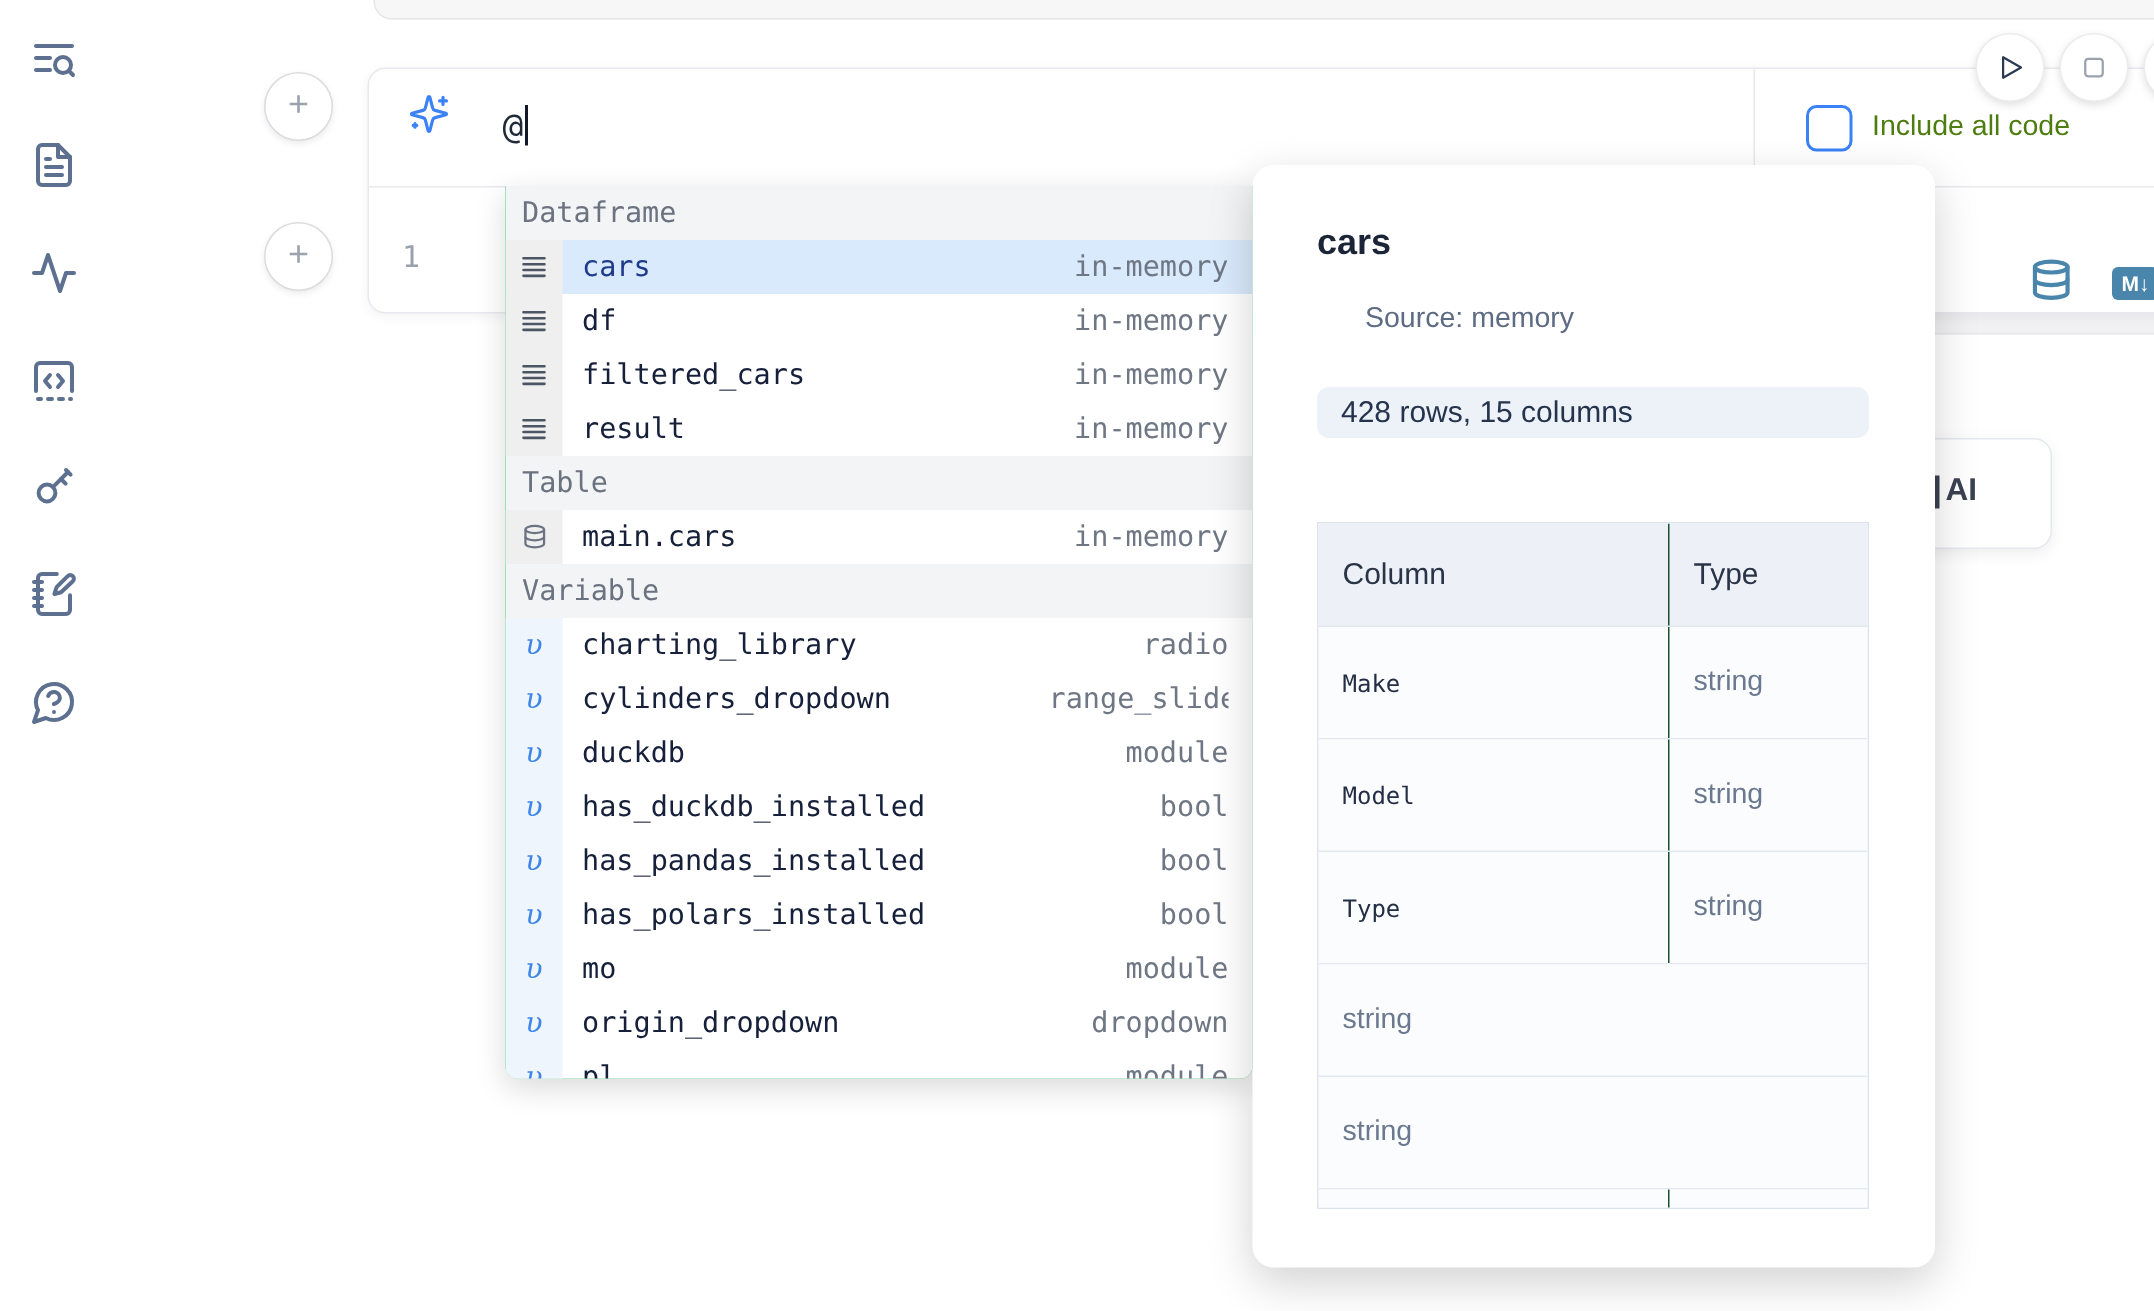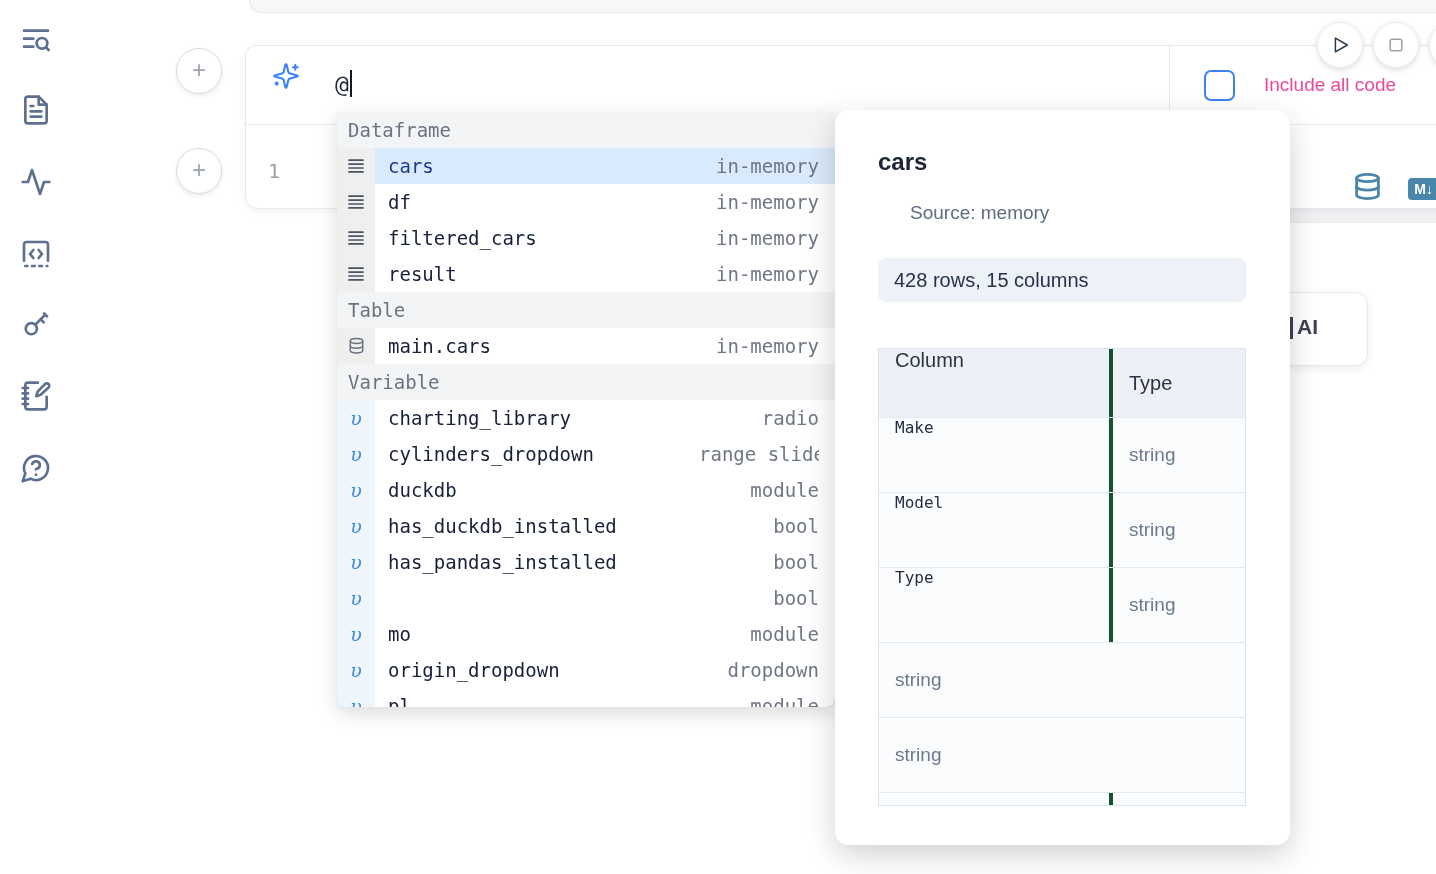--- a/index.html
+++ b/index.html
@@ -30,21 +30,21 @@
     border:1px solid #e7e9ee;border-radius:12px 0 0 12px;box-shadow:0 2px 8px rgba(0,0,0,.05);}
   .ai-row{position:absolute;left:0;top:0;width:100%;height:78px;border-bottom:1px solid #e7e9ee;}
   .ai-vdiv{position:absolute;left:923px;top:0;width:1px;height:78px;background:#e7e9ee;}
   .sparkle{position:absolute;left:26px;top:16px;width:28px;height:28px;}
   .sparkle svg{width:28px;height:28px;stroke:#3b82f6;fill:none;stroke-width:1.8;
     stroke-linecap:round;stroke-linejoin:round;}
   .prompt-text{position:absolute;left:89px;top:24px;font-size:23px;color:#1f2937;}
   .caret{display:inline-block;width:2px;height:27px;background:#111827;vertical-align:-5px;margin-left:1px;}
   .include-wrap{position:absolute;left:958px;top:0;height:78px;display:flex;align-items:center;}
   .checkbox{width:27px;height:27px;border:2px solid #3b82f6;border-radius:7px;background:#fff;}
-  .include-label{margin-left:29px;font-size:19px;color:#ec4899;}
+  .include-label{margin-left:13px;font-size:19px;color:#4d7c0f;}
   .line-no{position:absolute;left:22px;top:113px;font-size:20px;color:#9aa1ac;}
   .cell-actions{position:absolute;right:18px;top:126px;display:flex;align-items:center;gap:26px;}
   .db-action svg{width:29px;height:29px;stroke:#4a86ab;fill:none;stroke-width:2.3;
     stroke-linecap:round;stroke-linejoin:round;}
   .md-badge{background:#4a86ab;color:#fff;border-radius:4px;font-size:14px;font-weight:bold;
     padding:3px 6px;letter-spacing:0;}
 
   
   .console-strip{left:600px;top:207px;width:836px;height:15px;background:#f1f1f3;
     border-bottom:1px solid #e7e7ea;}
@@ -54,21 +54,21 @@
     box-shadow:0 2px 6px rgba(0,0,0,.13);display:flex;align-items:center;justify-content:center;}
   .run-btn svg{stroke-linejoin:round;stroke-linecap:round;fill:none;}
 
   
   .ai-card{left:1200px;top:292px;width:166px;height:72px;background:#fff;border:1px solid #e5e8ed;
     border-radius:12px;box-shadow:0 3px 10px rgba(0,0,0,.07);z-index:25;}
   .ai-card-label{position:absolute;left:96px;top:22px;font-size:21px;font-weight:bold;color:#3b4252;}
   .ai-card-frag{position:absolute;left:88px;top:24px;width:4px;height:22px;background:#3b4252;}
 
   
-  .ac{left:337px;top:112px;width:498px;height:595px;background:#22c55e;overflow:hidden;
+  .ac{left:337px;top:124px;width:498px;height:595px;background:#22c55e;overflow:hidden;
     box-shadow:0 6px 20px rgba(0,0,0,.15);border-radius:0 0 8px 8px;z-index:20;}
   .ac-hdr{height:36px;line-height:36px;background:#f3f4f6;color:#6b7280;font-size:19px;
     padding-left:11px;font-family:"DejaVu Sans Mono",monospace;}
   .ac-row{display:flex;align-items:center;height:36px;background:#fff;}
   .ac-row.sel{background:#d9eafc;}
   .gut{width:38px;height:36px;background:#efeff0;display:flex;align-items:center;
     justify-content:center;flex:none;}
   .gut.var{background:#eef5fd;}
   .ac-row.sel .gut{background:#efeff0;}
   .nm{font-family:"DejaVu Sans Mono",monospace;font-size:19px;color:#16203a;padding-left:13px;
@@ -78,29 +78,29 @@
     font-family:"DejaVu Sans Mono",monospace;font-size:19px;color:#6f7785;margin-right:16px;flex:none;}
   .upsilon{font-family:"DejaVu Serif",serif;font-style:italic;font-size:19px;color:#3e86e8;}
   .rows-ic svg{width:18px;height:16px;}
   .dbs-ic svg{width:17px;height:18px;stroke:#6b7280;fill:none;stroke-width:1.5;}
 
   
   .panel{left:835px;top:110px;width:455px;height:735px;background:#fff;border-radius:14px;
     box-shadow:0 10px 30px rgba(0,0,0,.18);z-index:30;}
   .panel-title{position:absolute;left:43px;top:38px;font-size:24px;font-weight:bold;color:#1b2537;}
   .panel-src{position:absolute;left:43px;top:92px;font-size:19px;color:#5d6b84;margin-left:32px;}
-  .shape-pill{position:absolute;left:43px;top:148px;width:368px;height:44px;background:#edf1f8;
+  .shape-pill{position:absolute;left:43px;top:148px;width:368px;height:34px;background:#edf1f8;
     border-radius:8px;display:flex;align-items:center;}
   .shape-pill span{padding-left:16px;font-size:20px;color:#25334d;}
   .ptable{position:absolute;left:43px;top:238px;width:368px;height:458px;overflow:hidden;
     border:1px solid #dde3ec;box-sizing:border-box;}
   .prow{display:flex;border-bottom:1px solid #e2e8f0;background:#fbfcfe;}
   .prow.hdr{background:#edf1f7;height:68px;}
   .prow.data{height:74px;}
-  .pc1{width:234px;border-right:4px solid #14532d;display:flex;align-items:flex-start;box-sizing:border-box;}
+  .pc1{width:234px;border-right:1px solid #14532d;display:flex;align-items:center;box-sizing:border-box;}
   .pc2{flex:1;display:flex;align-items:center;}
   .prow.hdr .pc1 span,.prow.hdr .pc2 span{font-size:20px;color:#2a3447;padding-left:16px;}
   .prow.data .pc1 span{font-family:"DejaVu Sans Mono",monospace;font-size:16px;color:#232e45;padding-left:16px;}
   .prow.data .pc2 span{font-size:19px;color:#6a7890;padding-left:16px;}
 </style>
 </head>
 <body>
 
 <div class="abs prev-cell"></div>
 
@@ -304,20 +304,21 @@
     <span class="gut var">
         <span class="upsilon">υ</span>
       </span>
     <span class="nm">has_pandas_installed</span>
     <span class="tp">bool</span>
   </div>
   <div class="ac-row">
     <span class="gut var">
         <span class="upsilon">υ</span>
       </span>
+    <span class="nm">has_polars_installed</span>
     <span class="tp">bool</span>
   </div>
   <div class="ac-row">
     <span class="gut var">
         <span class="upsilon">υ</span>
       </span>
     <span class="nm">mo</span>
     <span class="tp">module</span>
   </div>
   <div class="ac-row">

